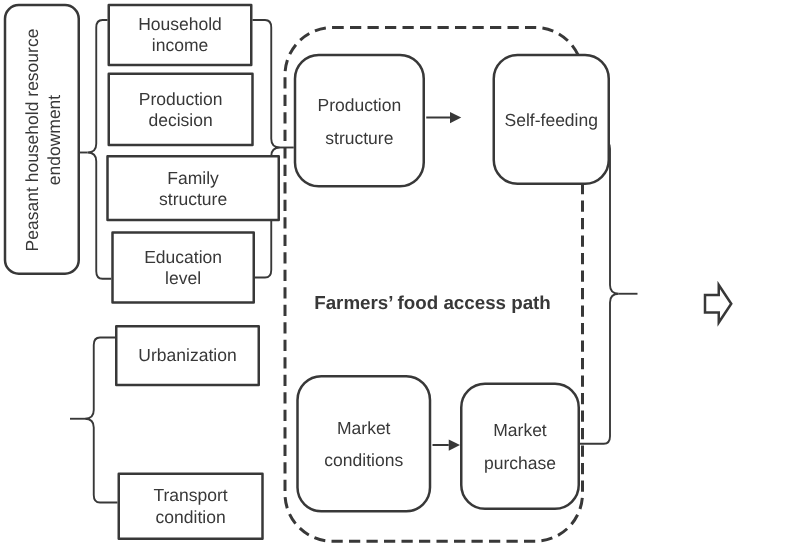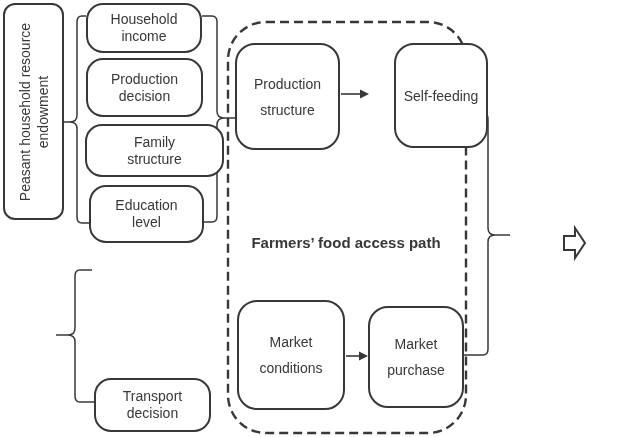--- a/index.html
+++ b/index.html
@@ -22,21 +22,21 @@
     box-sizing: border-box;
     background: #ffffff;
     border: 2px solid #383838;
     display: flex;
     align-items: center;
     justify-content: center;
     text-align: center;
     font-size: 14px;
     white-space: pre-line;
   }
-  .small-box { border-radius: 17px; line-height: 17px; }
+  .small-box { border-radius: 1px; line-height: 17px; }
   .path-box  { border-radius: 20px; line-height: 26px; }
   .vwrap { position: relative; }
   .vlabel {
     position: absolute;
     left: 50%; top: 50%;
     transform: translate(-50%, -50%) rotate(-90deg);
     white-space: nowrap;
     text-align: center;
     font-size: 14px;
     line-height: 18px;
@@ -102,23 +102,26 @@
   </div>
   <div class="box small-box" style="left:85px; top:124px; width:139px; height:53px;">
     <span>Family
 structure</span>
   </div>
   <div class="box small-box" style="left:89px; top:185px; width:115px; height:58px;align-items:center;">
     <span>Education
 level</span>
   </div>
 
+  <div class="box small-box" style="left:92px; top:260px; width:116px; height:49px;">
+    <span>Urbanization</span>
+  </div>
   <div class="box small-box" style="left:94px; top:378px; width:117px; height:54px;">
     <span>Transport
-decision</span>
+condition</span>
   </div>
 
   <div class="box path-box" style="left:235px; top:43px; width:105px; height:107px;">
     <span>Production
 structure</span>
   </div>
   <div class="box path-box" style="left:370px; top:43px; width:94px; height:105px;margin-left:24px;">
     <span>Self-feeding</span>
   </div>
 

